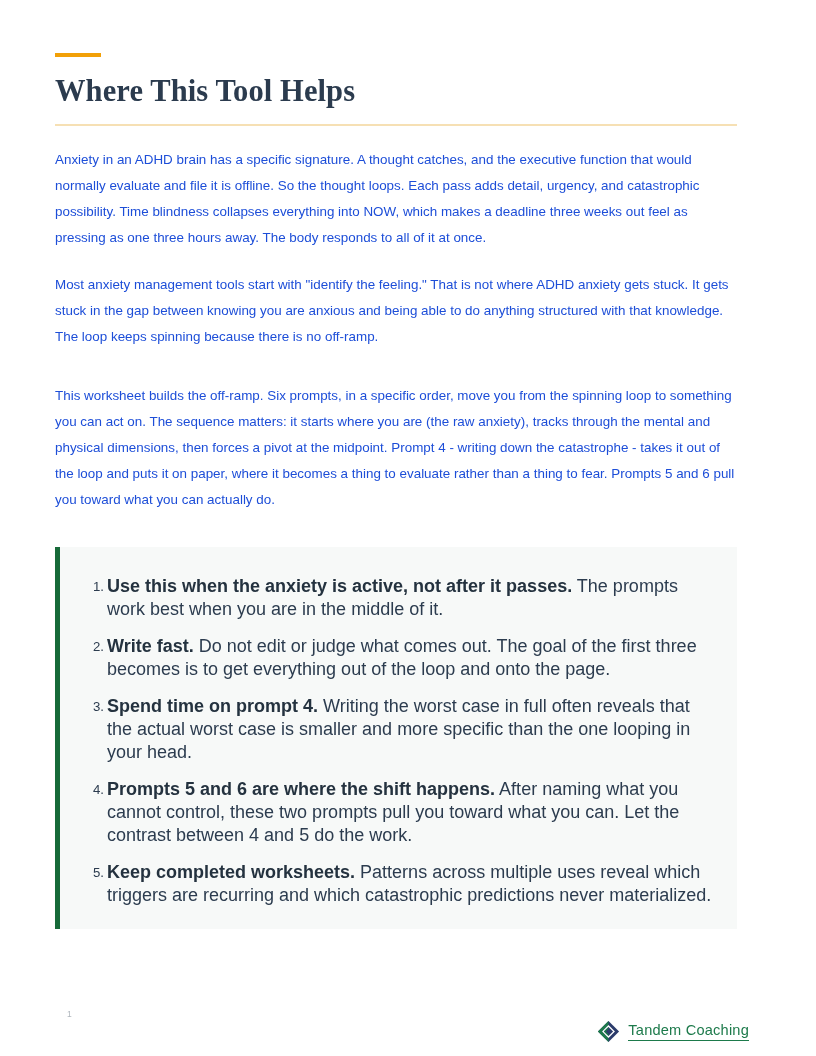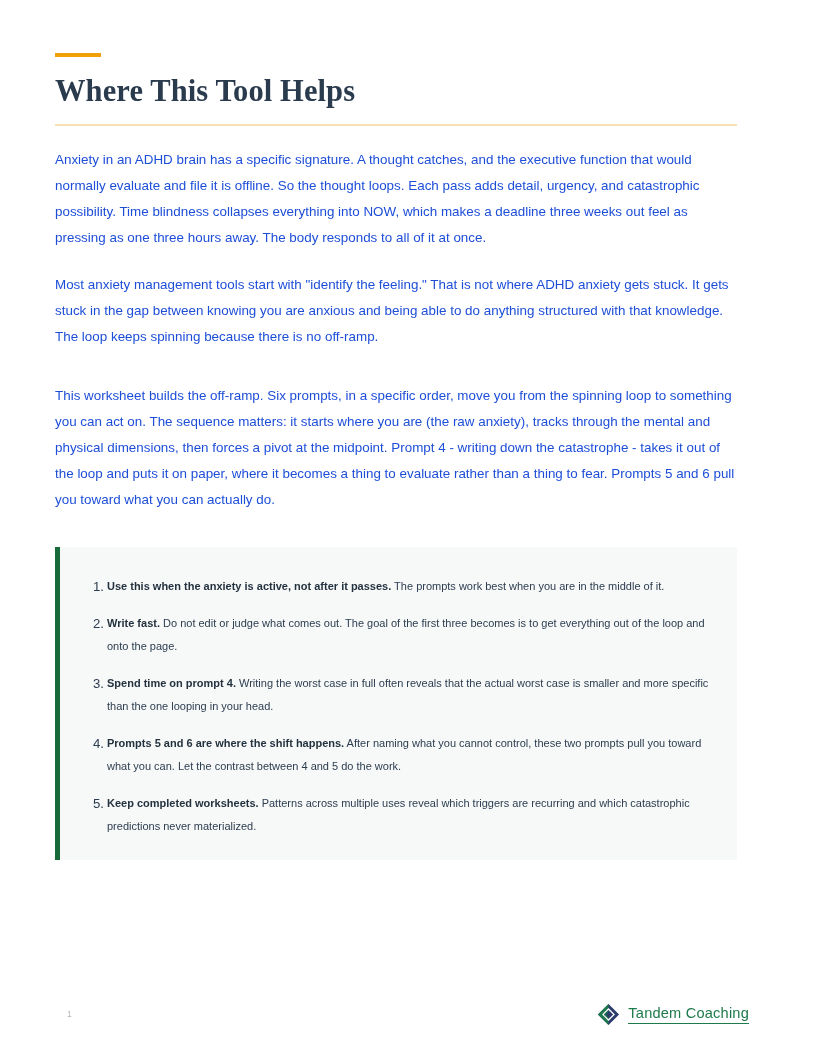--- a/index.html
+++ b/index.html
@@ -84,21 +84,21 @@
     margin: 0;
     padding: 0;
     list-style: none;
     counter-reset: howto;
   }
   ol.callout-list > li {
     counter-increment: howto;
     position: relative;
     padding-left: 23px;
     margin-top: 14px;
-    font-size: 11px;
+    font-size: 18px;
     line-height: 23px;
     color: #2C3C4F;
   }
   ol.callout-list > li:first-child { margin-top: 8px; }
   ol.callout-list > li::before {
     content: counter(howto) ".";
     position: absolute;
     left: 4px;
     top: 0;
     width: 16px;
@@ -123,21 +123,21 @@
   .page-number {
     position: absolute;
     left: 67px;
     top: 6px;
     font-size: 8.5px;
     color: #AFB6BD;
   }
   .brand {
     position: absolute;
     right: 67px;
-    top: 0px;
+    top: 17px;
     display: flex;
     align-items: center;
     gap: 8px;
   }
   .brand-mark {
     width: 23px;
     height: 23px;
     display: block;
   }
   .brand-name {

